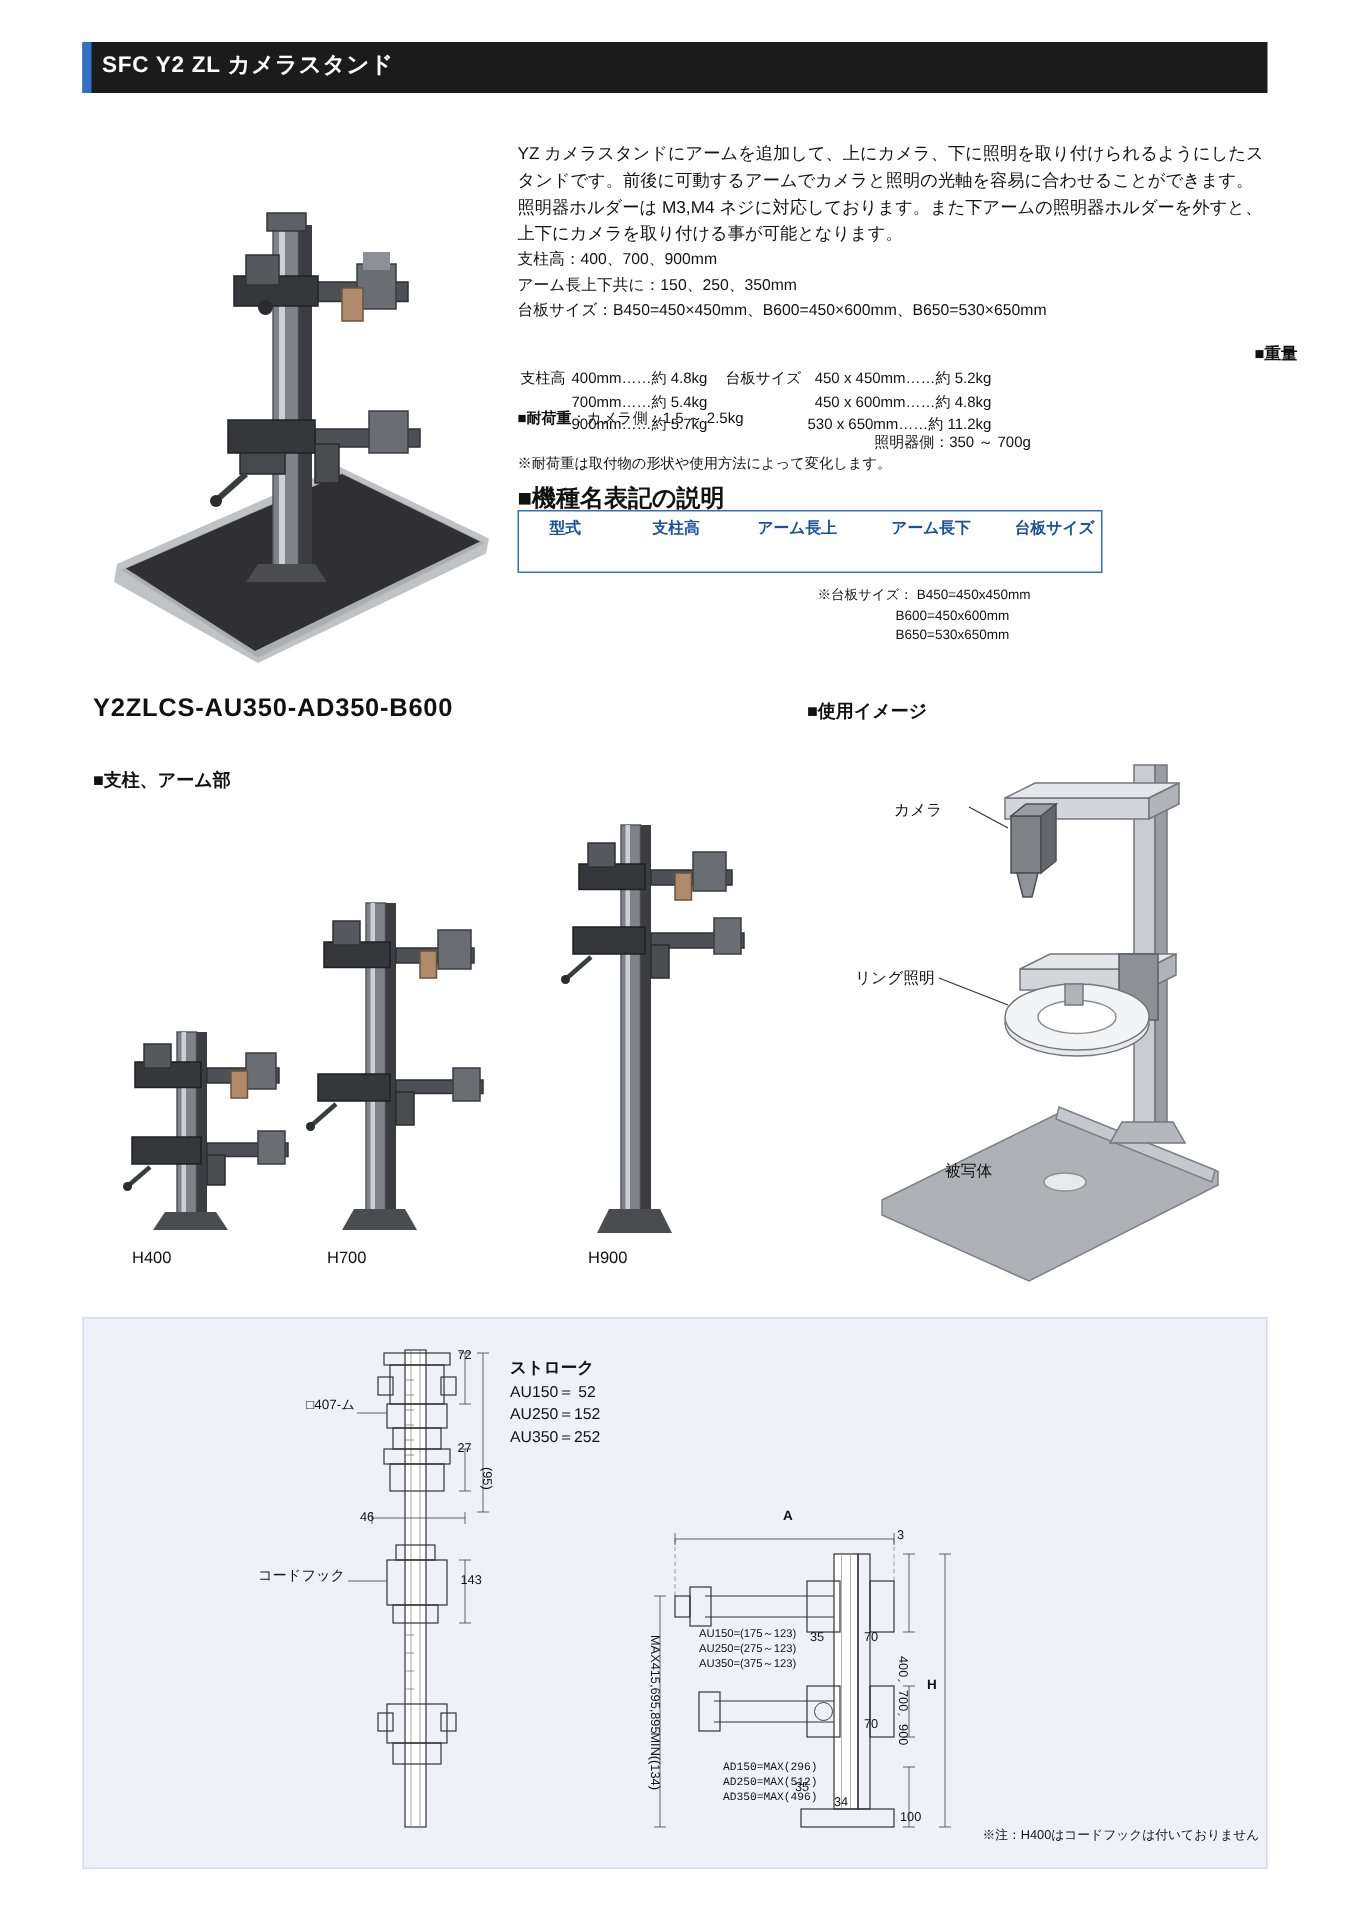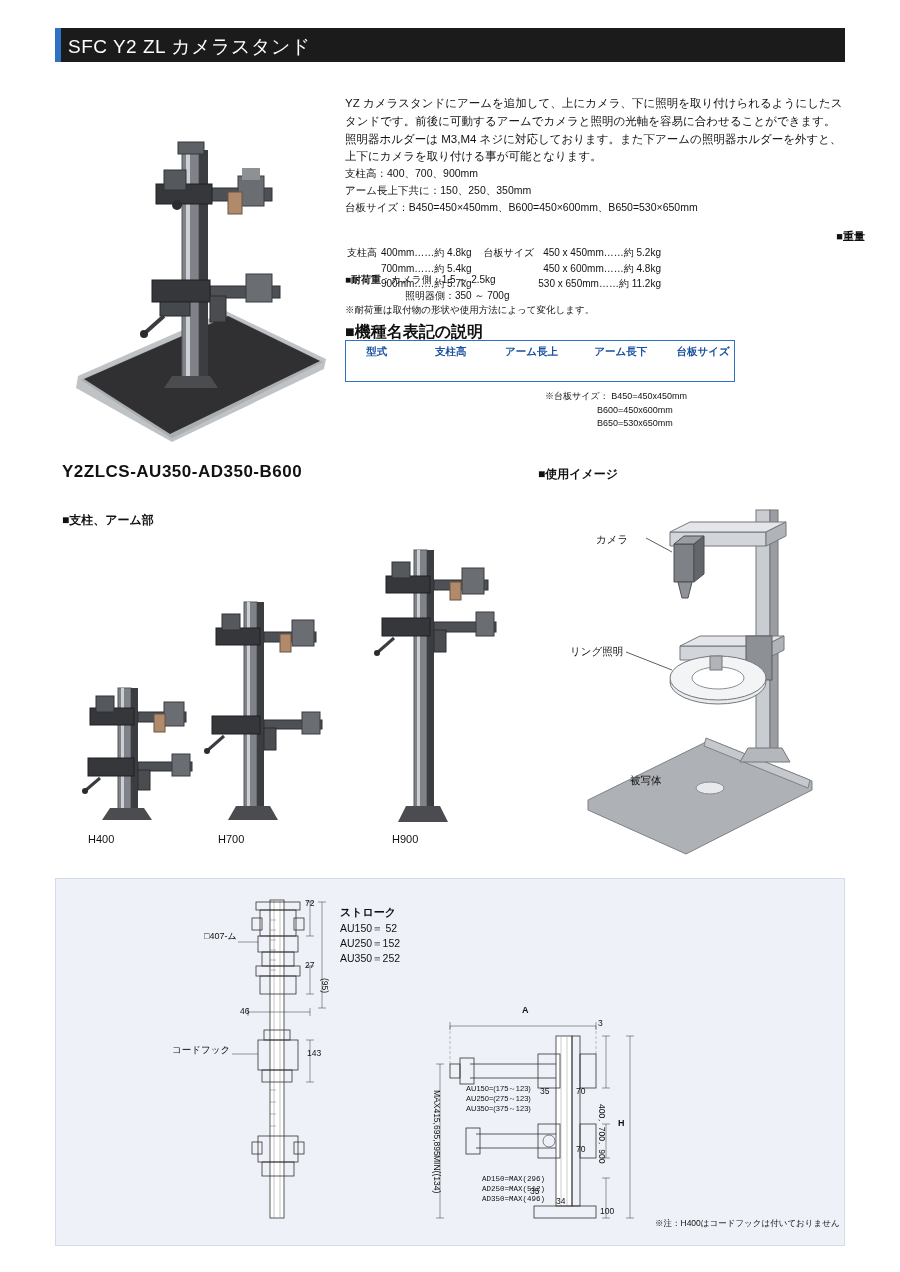--- a/index.html
+++ b/index.html
@@ -18,21 +18,21 @@
   .header-bar {
     position:absolute; left:55px; top:28px; width:790px; height:34px;
     background:#1b1b1b;
   }
   .header-accent {
     position:absolute; left:55px; top:28px; width:6px; height:34px;
     background:#2f72c4;
   }
   .header-title {
     position:absolute; left:68px; top:34px; width:700px;
-    color:#fff; font-size:19px; font-weight:normal; letter-spacing:0.5px;
+    color:#fff; font-size:15px; font-weight:bold; letter-spacing:0.5px;
   }
 
   
   .desc {
     position:absolute; left:345px; top:95px; width:500px;
     font-size:11.5px; line-height:1.55; color:#111;
   }
   .specs {
     position:absolute; left:345px; top:165px; width:520px;
     font-size:10.5px; line-height:1.6; color:#111;
@@ -176,21 +176,21 @@
         <td>530 x 650mm……約 11.2kg</td>
       </tr>
     </tbody>
       </table>
   </div>
 
   <div class="load">
     <div>
       <span style="font-weight:bold;">■耐荷重</span><span>：カメラ側：1.5 ～ 2.5kg</span>
     </div>
-    <div style="padding-left:60px;">照明器側：350 ～ 700g</div>
+    <div style="padding-left:60px;text-align:center;">照明器側：350 ～ 700g</div>
     <div class="note-small">※耐荷重は取付物の形状や使用方法によって変化します。</div>
   </div>
 
   <div class="model-sec-title">■機種名表記の説明</div>
   <div class="model-table">
     <div class="hdr">
       <span class="mt-c1 mt-hdr-blue">型式</span>
       <span class="mt-c2 mt-hdr-blue">支柱高</span>
       <span class="mt-c3 mt-hdr-blue">アーム長上</span>
       <span class="mt-c4 mt-hdr-blue">アーム長下</span>

